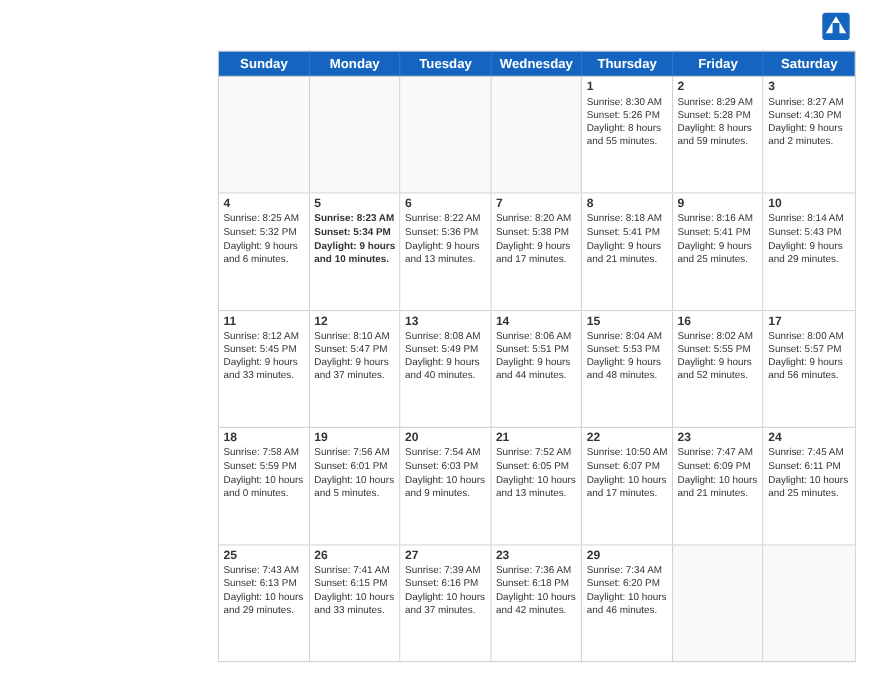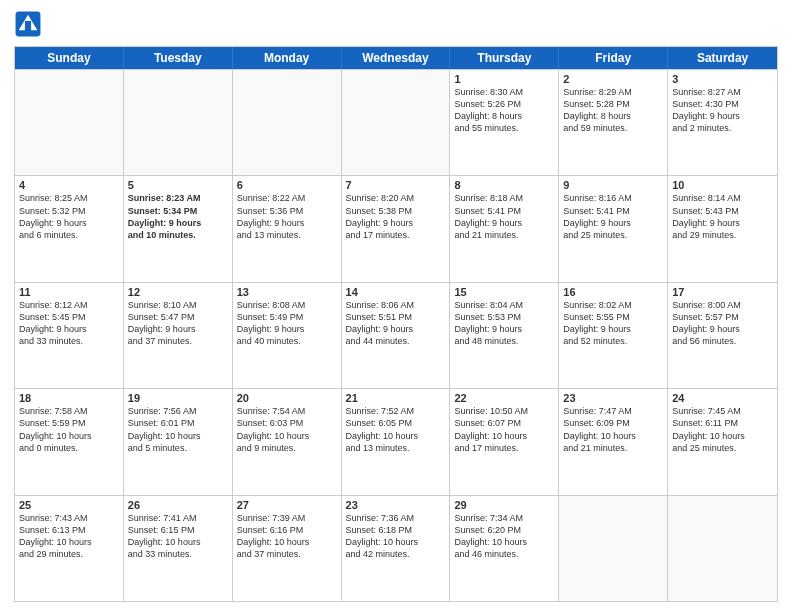--- a/index.html
+++ b/index.html
@@ -9,20 +9,21 @@
       width: 792px;
       height: 612px;
       overflow: hidden;
     }
     .page {
       width: 792px;
       height: 612px;
       padding: 10px 14px 10px 14px;
       display: flex;
       flex-direction: column;
+      align-items: flex-end;
     }
     .header {
       display: flex;
       justify-content: space-between;
       align-items: flex-start;
       margin-bottom: 8px;
     }
     .logo {
       display: flex;
       align-items: center;
@@ -124,22 +125,22 @@
     </div>
     <div class="title-block">
       <div class="month-year"></div>
       <div class="location"></div>
     </div>
   </div>
 
   <div class="calendar">
     <div class="cal-header-row">
     <div class="cal-header-cell">Sunday</div>
+        <div class="cal-header-cell">Monday</div>
         <div class="cal-header-cell">Tuesday</div>
-        <div class="cal-header-cell">Monday</div>
         <div class="cal-header-cell">Wednesday</div>
         <div class="cal-header-cell">Thursday</div>
         <div class="cal-header-cell">Friday</div>
         <div class="cal-header-cell">Saturday</div>
       </div>
     <div class="cal-body">
     <div class="cal-row">
           <div class="cal-cell empty"></div>
           <div class="cal-cell empty"></div>
           <div class="cal-cell empty"></div>

